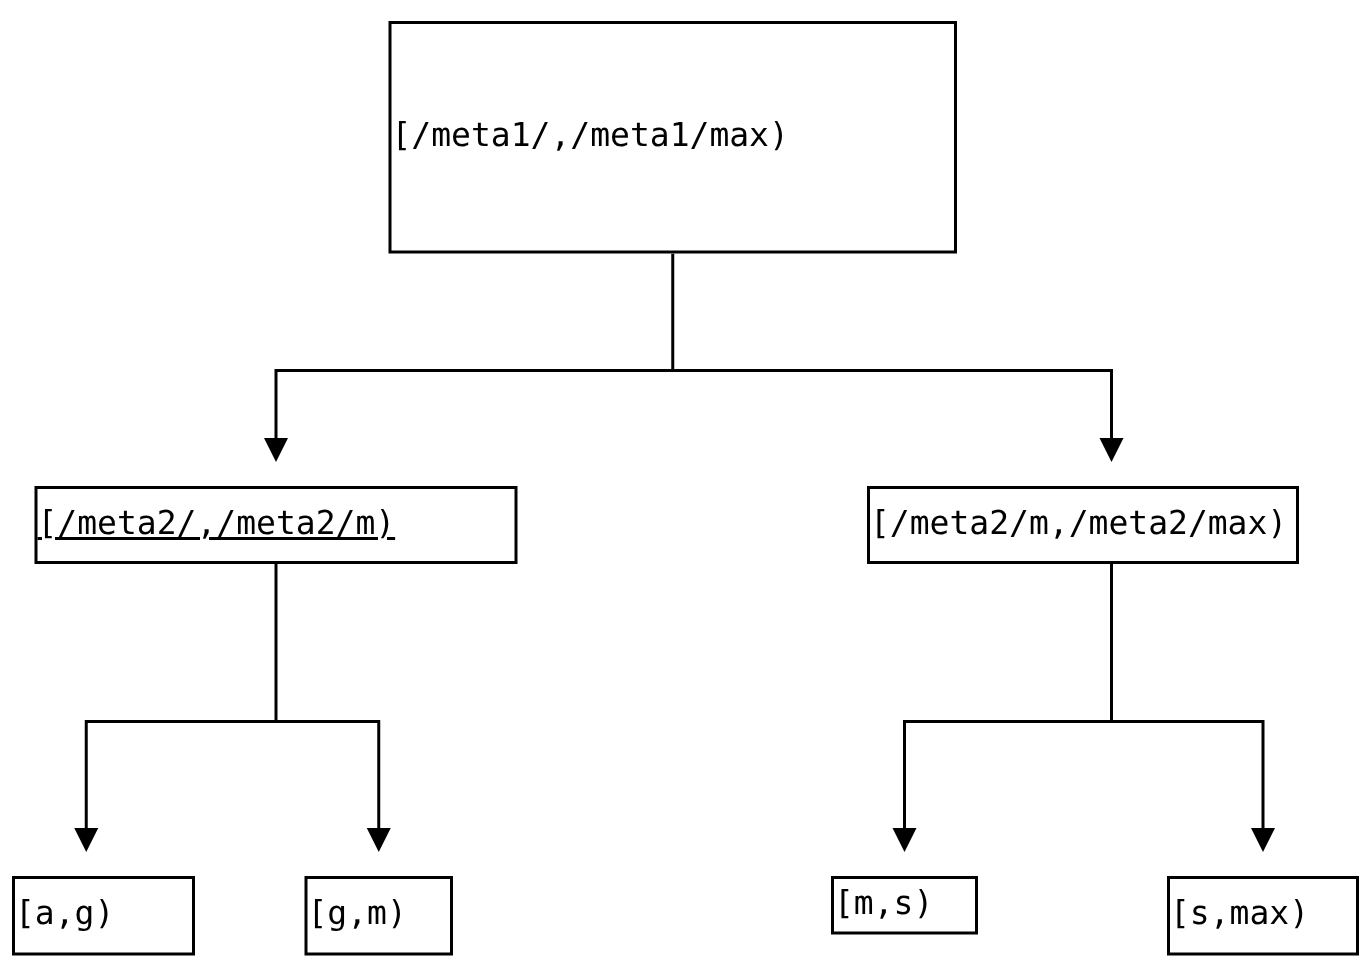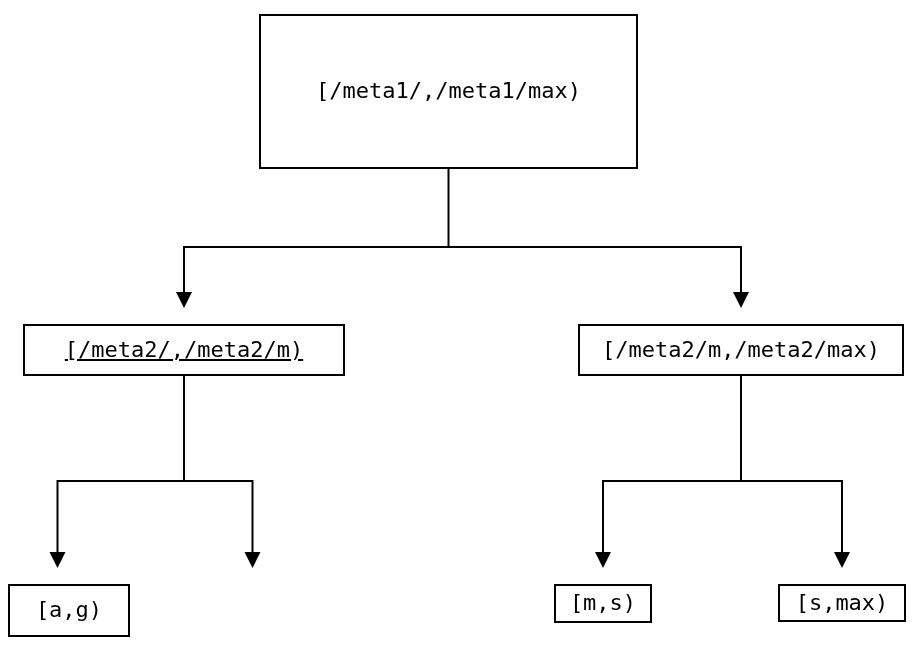--- a/index.html
+++ b/index.html
@@ -22,37 +22,37 @@
     width: 912px;
     height: 652px;
   }
   .node {
     position: absolute;
     box-sizing: border-box;
     border: 2px solid #000000;
     background: #ffffff;
     display: flex;
     align-items: center;
-    justify-content: center;
+    justify-content: flex-start;
   }
   .node-label {
     font-size: 22px;
     line-height: 1.2;
     color: #000000;
     white-space: nowrap;
     letter-spacing: 0px;
   }
   
   .node-root   { left: 259px; top: 14px;  width: 379px; height: 155px; }
   .node-left   { left: 23px;  top: 324px; width: 322px; height: 52px; text-decoration: underline; }
-  .node-right  { left: 578px; top: 324px; width: 326px; height: 52px; }
+  .node-right  { left: 578px; top: 324px; width: 288px; height: 52px; }
   .node-ag     { left: 8px;   top: 584px; width: 122px;  height: 53px; }
   .node-gm     { left: 203px; top: 584px; width: 99px;  height: 53px; }
   .node-ms     { left: 554px; top: 584px; width: 98px;  height: 39px; }
-  .node-smax   { left: 778px; top: 584px; width: 128px; height: 38px; }
+  .node-smax   { left: 778px; top: 584px; width: 128px; height: 53px; }
 </style>
 </head>
 <body>
 
 <div class="diagram-canvas">
 
   <svg class="edges-layer" width="912" height="652" viewBox="0 0 912 652" xmlns="http://www.w3.org/2000/svg">
     <g stroke="#000000" stroke-width="2" fill="none">
 
       <path d="M448.5,169 V247"></path>
@@ -89,20 +89,23 @@
   </div>
 
   <div class="node node-right">
     <span class="node-label">[/meta2/m,/meta2/max)</span>
   </div>
 
   <div class="node node-ag">
     <span class="node-label">[a,g)</span>
   </div>
 
+  <div class="node node-gm">
+    <span class="node-label">[g,m)</span>
+  </div>
 
   <div class="node node-ms">
     <span class="node-label">[m,s)</span>
   </div>
 
   <div class="node node-smax">
     <span class="node-label">[s,max)</span>
   </div>
 
 </div>

